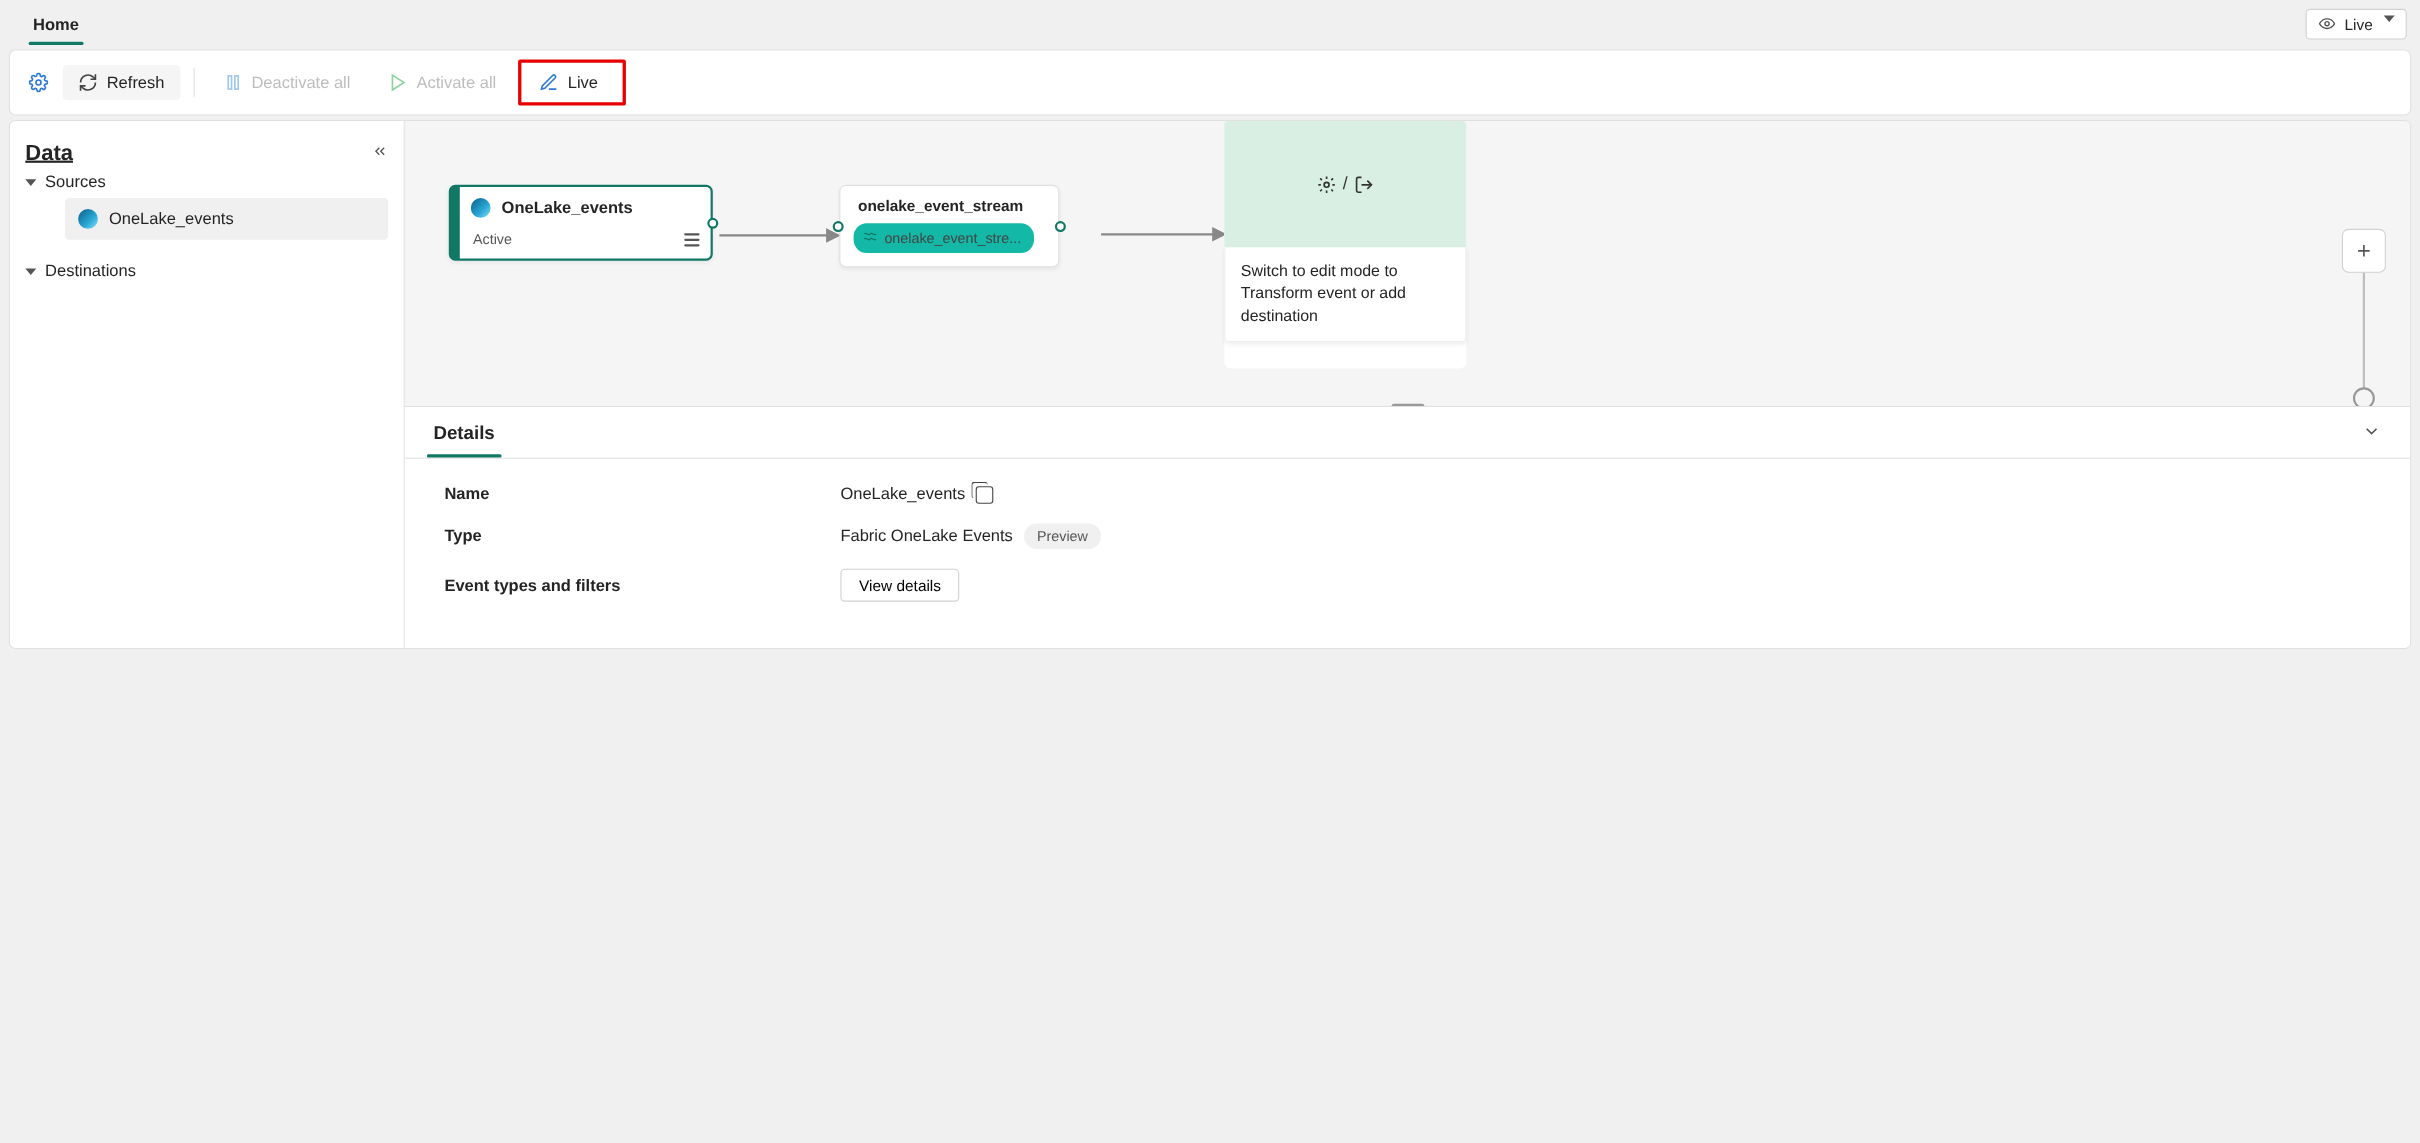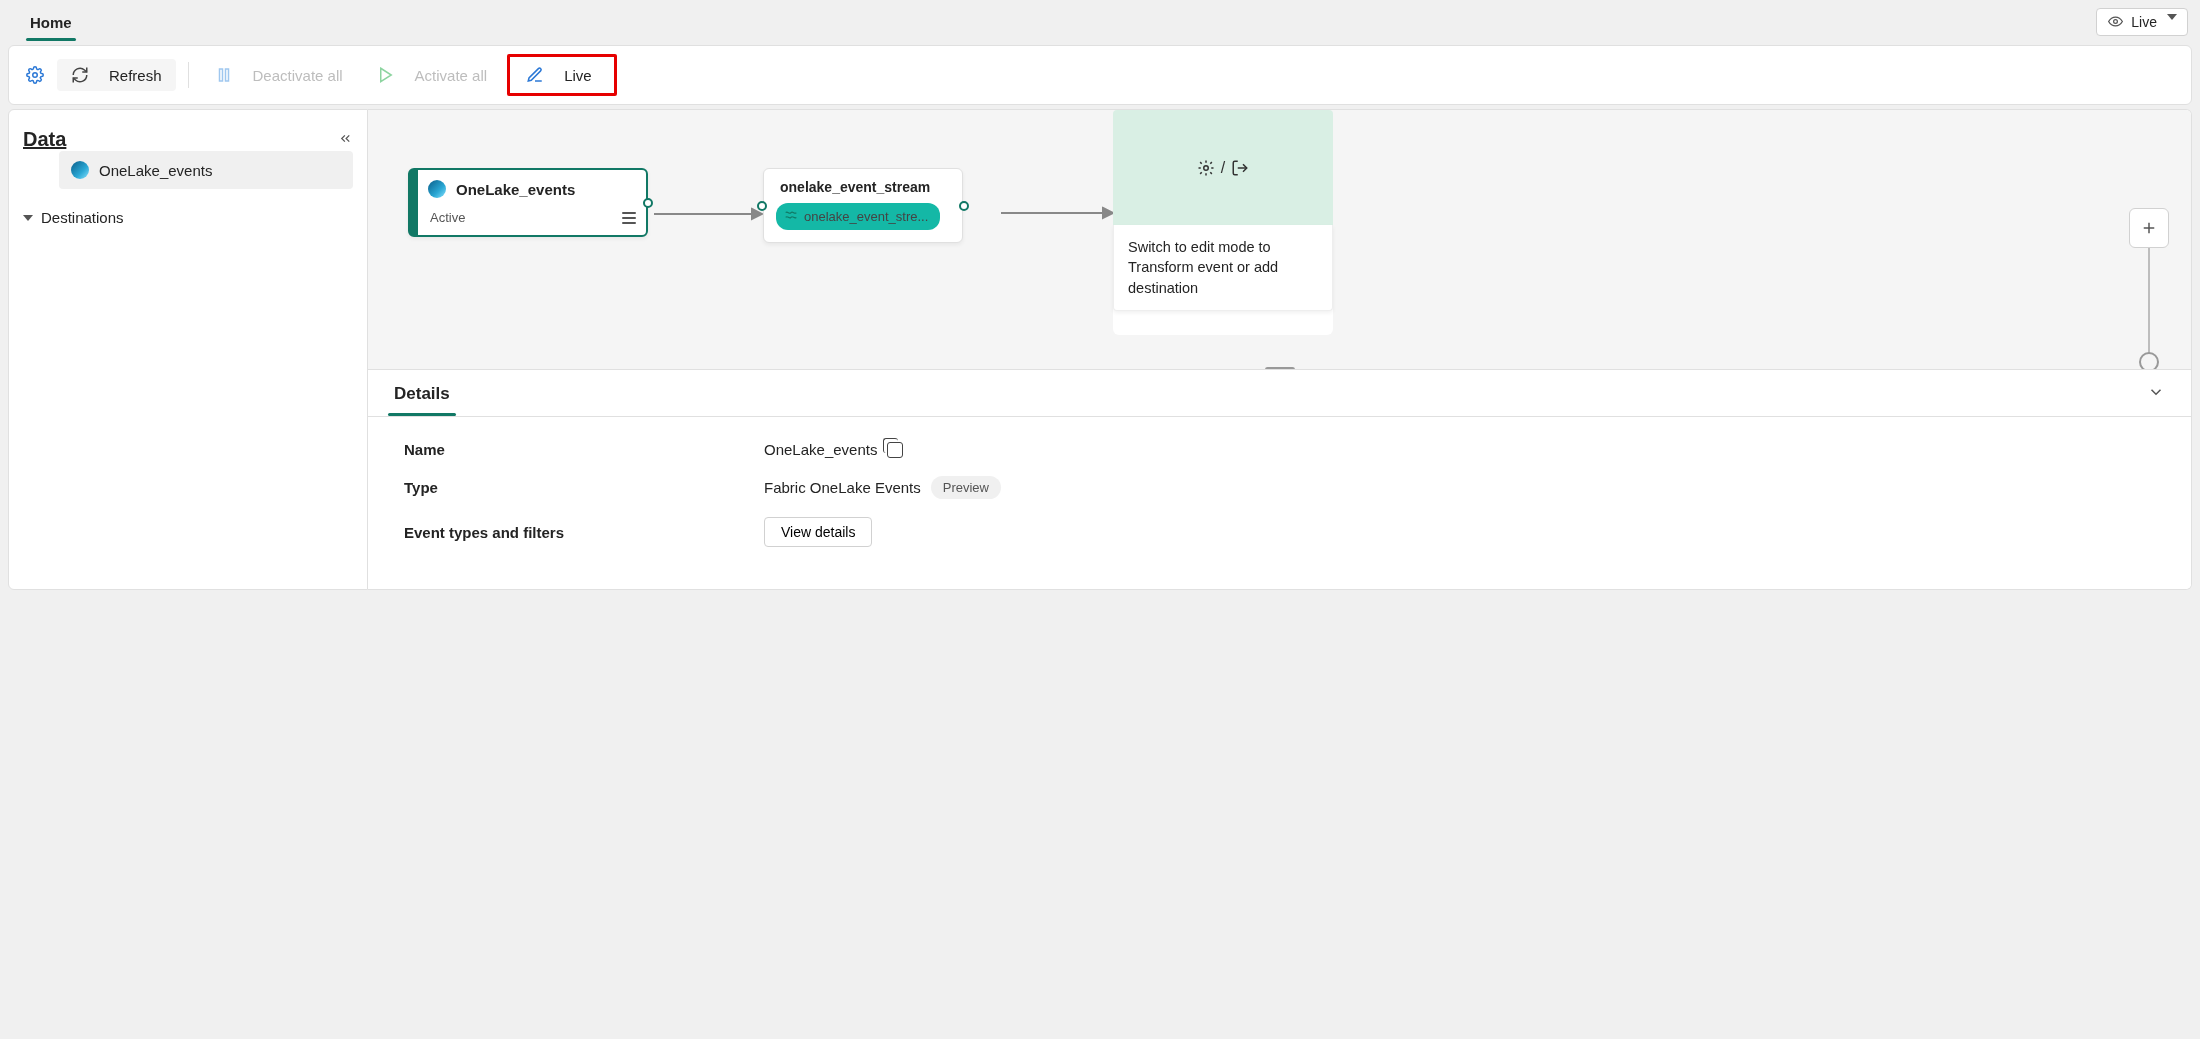--- a/index.html
+++ b/index.html
@@ -56,21 +56,21 @@
       gap: 6px;
       background: #fff;
       border: 1px solid #e0e0e0;
       border-radius: 6px;
       margin: 4px 8px;
       padding: 8px 10px;
     }
     .toolbar-btn {
       display: flex;
       align-items: center;
-      gap: 20px;
+      gap: 8px;
       padding: 7px 14px;
       border: none;
       background: transparent;
       border-radius: 4px;
       font-size: 15px;
       cursor: pointer;
       color: #242424;
     }
     .toolbar-btn.subtle { background: #f5f5f5; }
     .toolbar-btn.disabled { color: #bdbdbd; cursor: default; }
@@ -285,20 +285,24 @@
     <div class="sidebar-header">
       <div class="sidebar-title">Data</div>
       <div class="collapse-icon">
         <svg class="icon-svg-sm" viewBox="0 0 24 24" fill="none" stroke="#555" stroke-width="2">
             <polyline points="11 17 6 12 11 7"></polyline>
             <polyline points="18 17 13 12 18 7"></polyline>
           </svg>
       </div>
     </div>
     <div class="tree-section">
+      <div class="tree-label">
+        <span class="chev"></span>
+        <span>Sources</span>
+      </div>
       <div class="tree-item">
         <span class="onelake-icon"></span>
         <span>OneLake_events</span>
       </div>
     </div>
     <div class="tree-section">
       <div class="tree-label">
         <span class="chev"></span>
         <span>Destinations</span>
       </div>

